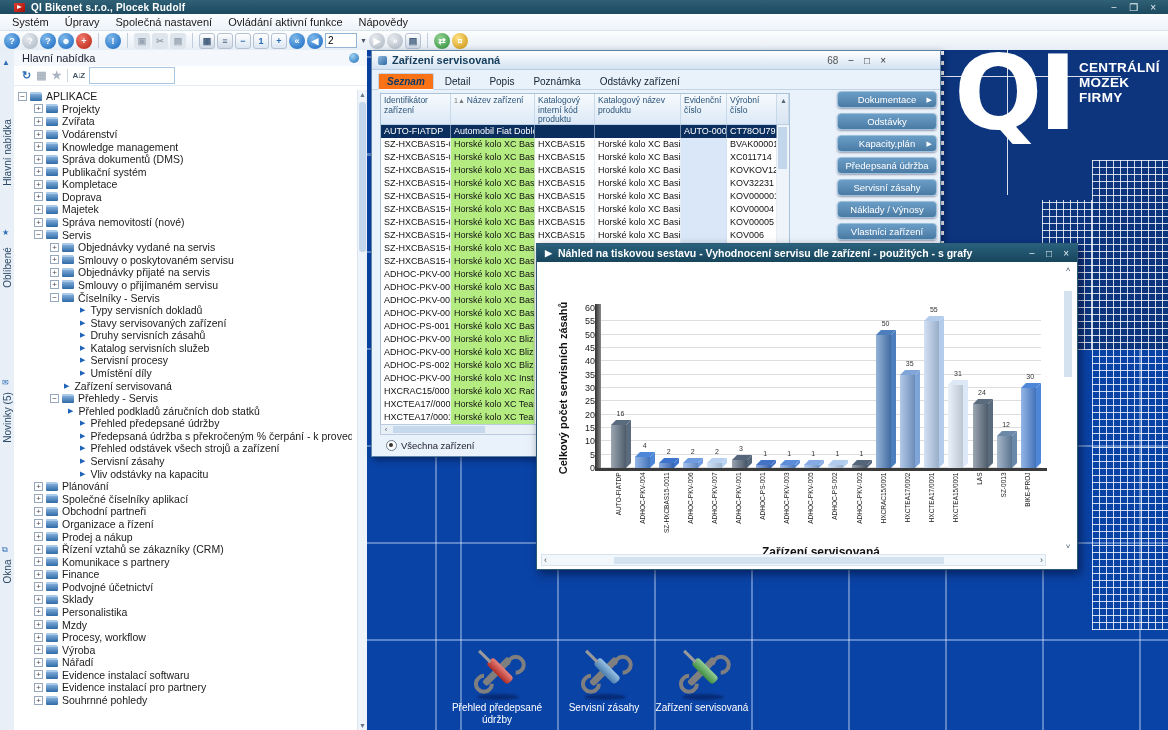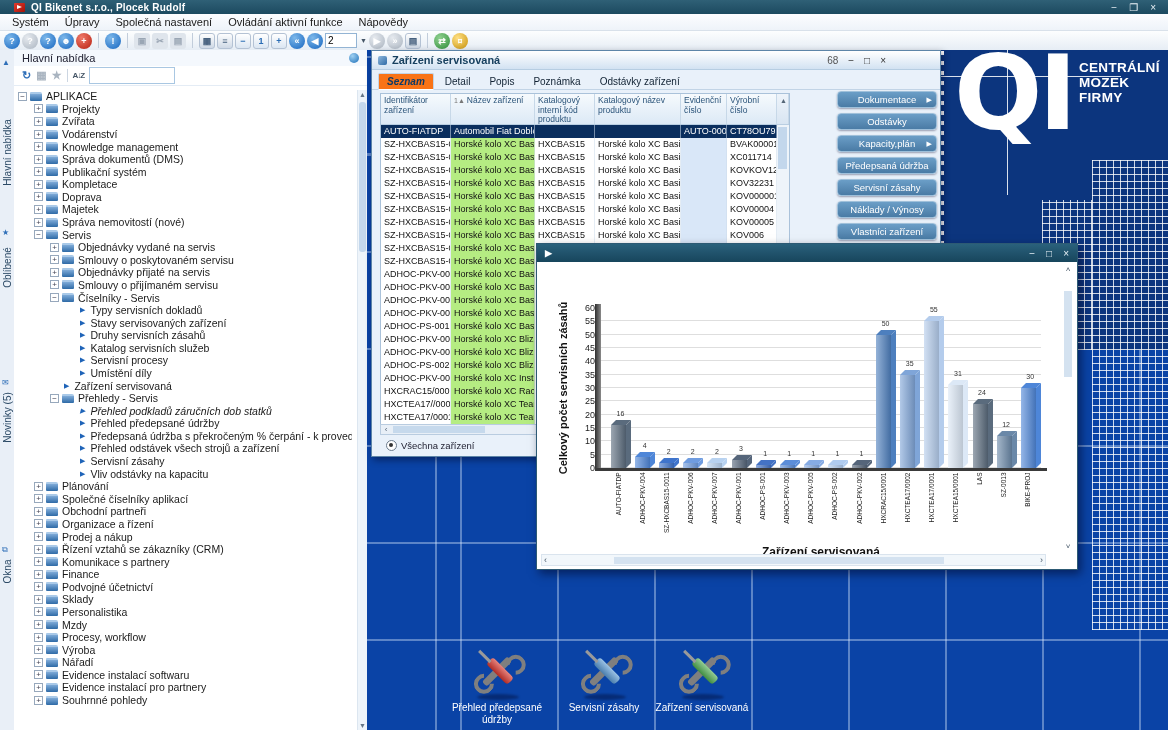--- a/index.html
+++ b/index.html
@@ -342,21 +342,21 @@
         <div class="trow" style="padding-left: 36px;">
           <span class="tsp"></span>
           <span class="tleaf">▶</span>
           <span>Zařízení servisovaná</span>
         </div>
         <div class="trow" style="padding-left: 36px;">
           <span class="ttog">−</span>
           <span class="tfold"></span>
           <span>Přehledy - Servis</span>
         </div>
-        <div class="trow" style="padding-left: 52px; font-style: italic;">
+        <div class="trow" style="padding-left: 40px;">
           <span class="tsp"></span>
           <span class="tleaf">▶</span>
           <span>Přehled podkladů záručních dob statků</span>
         </div>
         <div class="trow" style="padding-left: 52px;">
           <span class="tsp"></span>
           <span class="tleaf">▶</span>
           <span>Přehled předepsané údržby</span>
         </div>
         <div class="trow" style="padding-left: 52px;">
@@ -758,20 +758,21 @@
         <div class="dwb">Servisní zásahy</div>
         <div class="dwb">Náklady / Výnosy</div>
         <div class="dwb">Vlastníci zařízení</div>
         <div class="dwb">Poskytovatelé servisu</div>
       </div>
   </div>
 
   <div class="abs" id="prevwin">
     <div class="pw-title">
       <span class="pw-play">▶</span>
+      <span>Náhled na tiskovou sestavu - Vyhodnocení servisu dle zařízení - použitých - s grafy</span>
       <span class="pw-ctrls">
         <span>−</span>
         <span>□</span>
         <span>×</span>
       </span>
     </div>
     <div id="pw-chart">
       <div id="ch-ylab">Celkový počet servisních zásahů</div>
       <div id="plot">
         <div class="wallL"></div>

